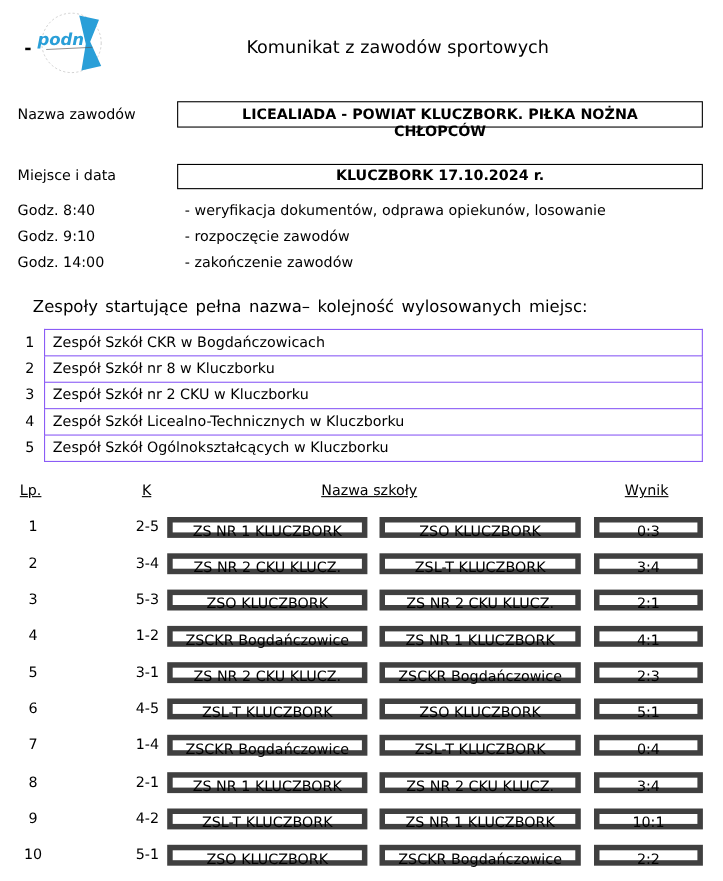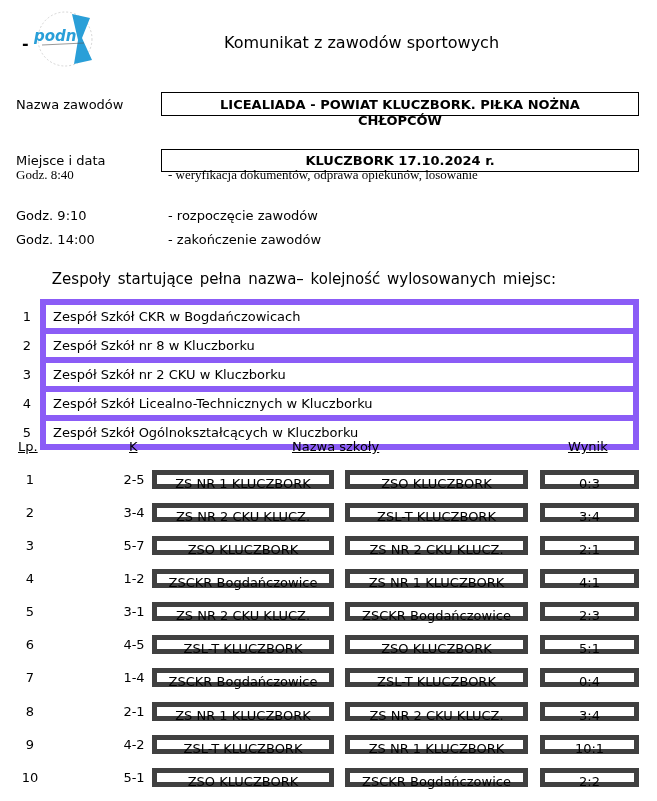--- a/index.html
+++ b/index.html
@@ -6,25 +6,25 @@
   body { width: 657px; height: 801px; position: relative; overflow: hidden;
          font-family: "DejaVu Sans", sans-serif; color: #000; font-size: 13px; }
   .abs { position: absolute; }
   .logo { left: 20px; top: 8px; width: 90px; height: 62px; }
   .logo-dash { left: 22px; top: 34px; font-size: 16px; font-weight: bold; }
   .title { left: 224px; top: 33px; font-size: 16px; }
   .label { font-size: 13px; }
   .box { border: 1px solid #000; box-sizing: border-box; text-align: center; font-weight: bold; font-size: 13px; }
   .sched-row { left: 16px; font-size: 13px; }
   .sched-time { display: inline-block; width: 152px; }
-  .subtitle { left: 0; width: 564px; text-align: center; top: 270px; font-size: 15px; word-spacing: 2px; padding-left: 22px; }
+  .subtitle { left: 0; width: 564px; text-align: center; top: 270px; font-size: 15px; word-spacing: 2px; }
   table.teams { position: absolute; left: 14px; top: 299px; border-collapse: collapse; width: 625px; }
   table.teams td { height: 23px; padding: 0; font-size: 13px; }
   table.teams td.num { width: 26px; text-align: center; }
-  table.teams td.name { border: 6px solid #8b5cf6; padding-left: 7px; }
+  table.teams td.name { border: 1px solid #8b5cf6; padding-left: 7px; }
   .hdr { top: 439px; font-size: 13px; text-decoration: underline; }
   .match { position: absolute; left: 0; width: 657px; height: 20px; }
   .m-lp { position: absolute; left: 18px; width: 24px; text-align: center; top: 2px; }
   .m-k { position: absolute; left: 120px; width: 28px; text-align: center; top: 2px; }
   .m-box { position: absolute; top: 0; height: 19px; border: 5px solid #404040; box-sizing: border-box;
            text-align: center; font-size: 13px; line-height: 17px; }
   .m-home { left: 152px; width: 182px; }
   .m-away { left: 345px; width: 183px; }
   .m-score { left: 540px; width: 99px; }
 </style>
@@ -41,21 +41,21 @@
   </svg>
 </div>
 <div class="abs title">Komunikat z zawodów sportowych</div>
 
 <div class="abs label" style="left:16px;top:97px;">Nazwa zawodów</div>
 <div class="abs box" style="left:161px;top:92px;width:478px;height:24px;padding:4px 40px 0 40px;line-height:16px;">LICEALIADA - POWIAT KLUCZBORK. PIŁKA NOŻNA CHŁOPCÓW</div>
 
 <div class="abs label" style="left:16px;top:153px;">Miejsce i data</div>
 <div class="abs box" style="left:161px;top:149px;width:478px;height:23px;line-height:21px;">KLUCZBORK 17.10.2024 r.</div>
 
-<div class="abs sched-row" style="top:167px;font-family:Liberation Serif, serif;">
+<div class="abs sched-row" style="top:184px;">
   <span class="sched-time">Godz.  8:40</span><span>- weryfikacja dokumentów, odprawa opiekunów, losowanie</span>
 </div>
 <div class="abs sched-row" style="top:208px;">
   <span class="sched-time">Godz.  9:10</span><span>- rozpoczęcie zawodów</span>
 </div>
 <div class="abs sched-row" style="top:232px;">
   <span class="sched-time">Godz.  14:00</span><span>- zakończenie zawodów</span>
 </div>
 
 <div class="abs subtitle">Zespoły startujące pełna nazwa– kolejność wylosowanych miejsc:</div>
@@ -98,21 +98,21 @@
 </div>
 <div class="match" style="top:503px;">
   <span class="m-lp">2</span>
   <span class="m-k">3-4</span>
   <div class="m-box m-home">ZS NR 2 CKU KLUCZ.</div>
   <div class="m-box m-away">ZSL-T KLUCZBORK</div>
   <div class="m-box m-score">3:4</div>
 </div>
 <div class="match" style="top:536px;">
   <span class="m-lp">3</span>
-  <span class="m-k">5-7</span>
+  <span class="m-k">5-3</span>
   <div class="m-box m-home">ZSO KLUCZBORK</div>
   <div class="m-box m-away">ZS NR 2 CKU KLUCZ.</div>
   <div class="m-box m-score">2:1</div>
 </div>
 <div class="match" style="top:569px;">
   <span class="m-lp">4</span>
   <span class="m-k">1-2</span>
   <div class="m-box m-home">ZSCKR Bogdańczowice</div>
   <div class="m-box m-away">ZS NR 1 KLUCZBORK</div>
   <div class="m-box m-score">4:1</div>

